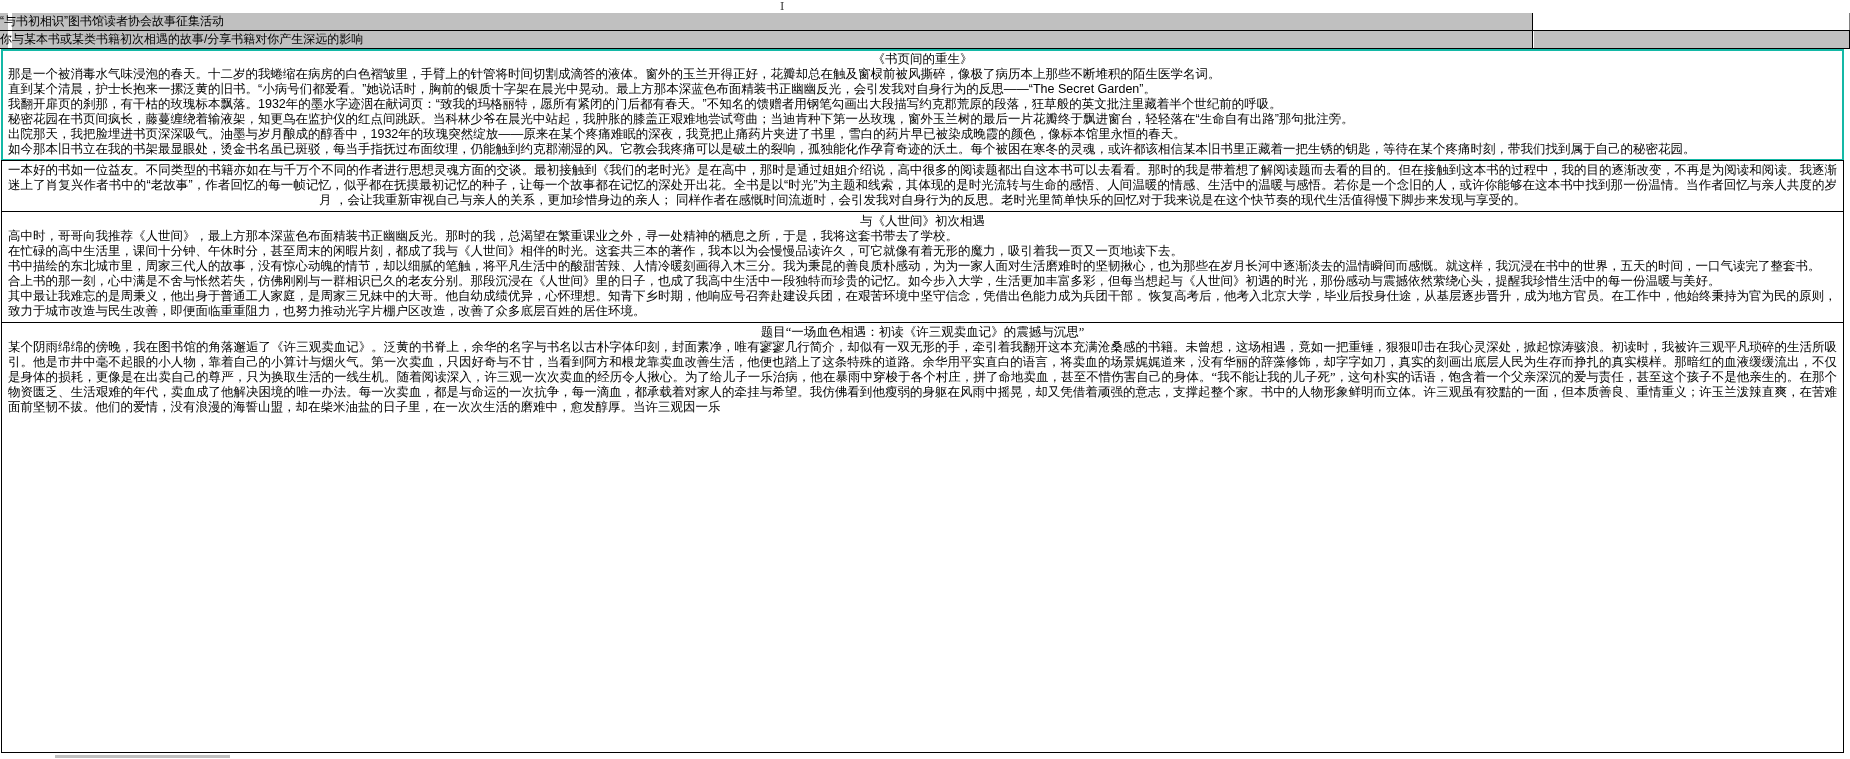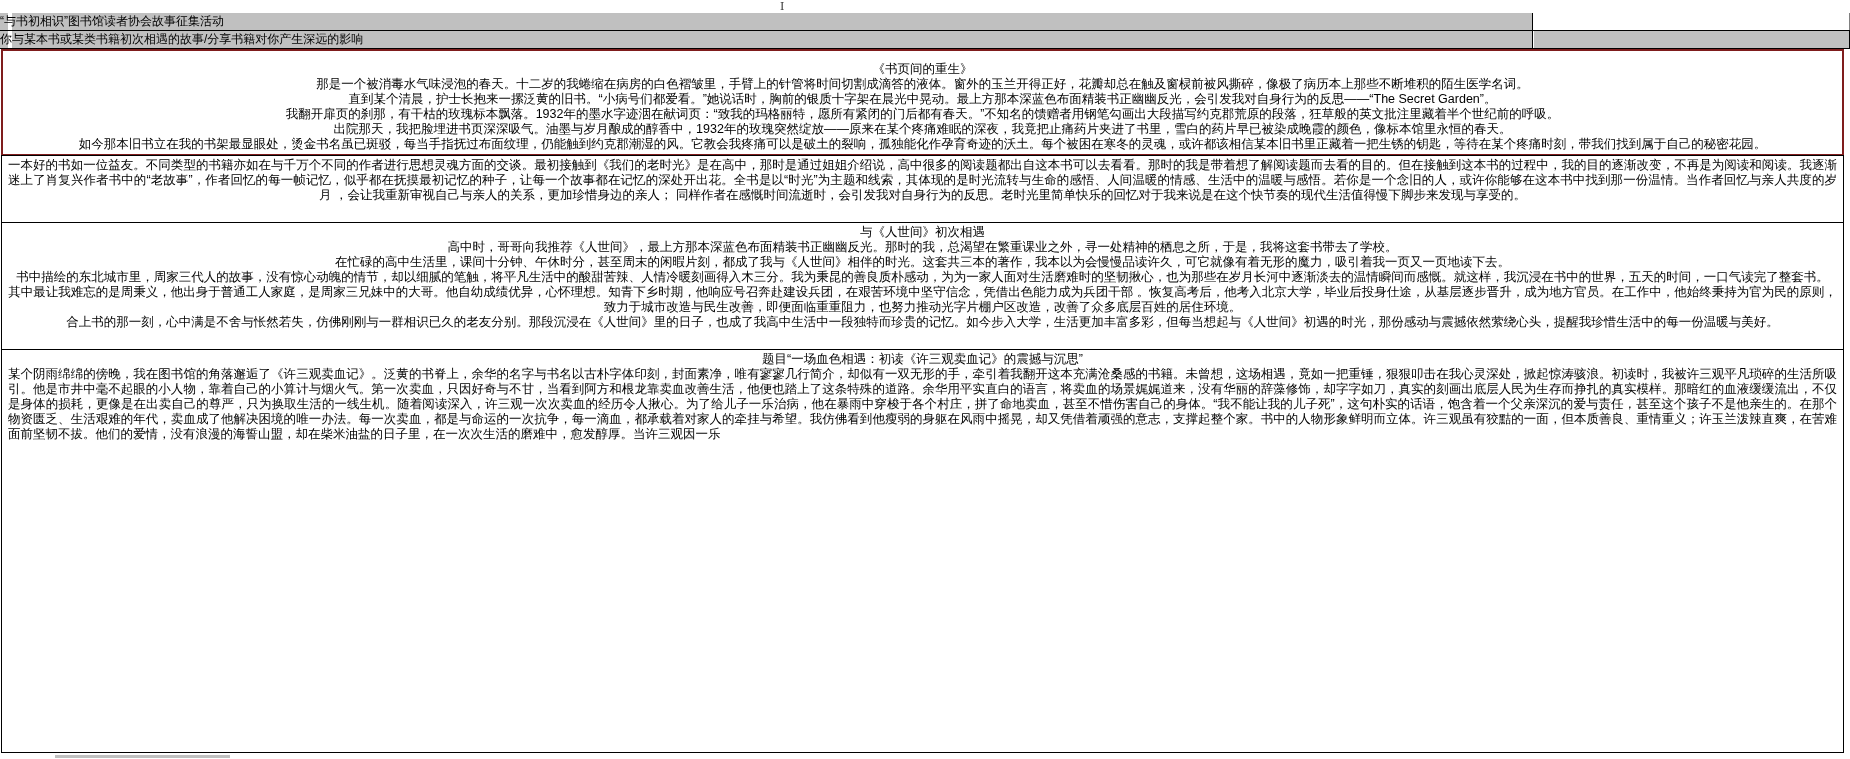--- a/index.html
+++ b/index.html
@@ -56,39 +56,40 @@
   }
   .bar2 .fill-right {
     position: absolute; right: 0; top: 0; bottom: 0; width: 316px;
     background: #c0c0c0; border-right: 1px solid #000000;
   }
   .bar .bar-text { position: relative; z-index: 2; }
   .box {
     width: 1843px;
     margin-left: 1px;
     border: 1px solid #000000;
-    padding: 2px 6px 19px 6px;
+    padding: 2px 6px 3px 6px;
     font-size: 12.5px;
     line-height: 15px;
     background: #ffffff;
     overflow: hidden;
   }
   .box + .box { margin-top: -1px; }
   .box-green {
-    border: 2px solid #7f1d1d;
-    padding: 11px 5px 2px 5px;
+    border: 2px solid #14b8a6;
+    padding: 1px 5px 2px 5px;
   }
   .box p { margin: 0; }
-  .center { text-align: center; }
+  .center { }
   .justify { text-align: justify; text-justify: inter-ideograph; }
   .justify-center-last { text-align: justify; text-align-last: center; }
   .sec-title { text-align: center; }
   .box-last {
     flex: 1 1 auto;
     min-height: 0;
+    font-family: Liberation Serif, serif;
   }
   .bottom-strip {
     flex: 0 0 6px;
     height: 6px;
     position: relative;
     background: #ffffff;
     overflow: hidden;
   }
   .bottom-strip .partial {
     position: absolute; left: 55px; top: 2px;
@@ -114,35 +115,36 @@
   <div class="fill-left"></div>
   <div class="fill-right"></div>
   <span class="bar-text">你与某本书或某类书籍初次相遇的故事/分享书籍对你产生深远的影响</span>
 </div>
 
 <div class="box box-green">
   <p class="sec-title">《书页间的重生》</p>
   <p class="center">那是一个被消毒水气味浸泡的春天。十二岁的我蜷缩在病房的白色褶皱里，手臂上的针管将时间切割成滴答的液体。窗外的玉兰开得正好，花瓣却总在触及窗棂前被风撕碎，像极了病历本上那些不断堆积的陌生医学名词。</p>
   <p class="center">直到某个清晨，护士长抱来一摞泛黄的旧书。“小病号们都爱看。”她说话时，胸前的银质十字架在晨光中晃动。最上方那本深蓝色布面精装书正幽幽反光，会引发我对自身行为的反思——“The Secret Garden”。</p>
   <p class="center">我翻开扉页的刹那，有干枯的玫瑰标本飘落。1932年的墨水字迹洇在献词页：“致我的玛格丽特，愿所有紧闭的门后都有春天。”不知名的馈赠者用钢笔勾画出大段描写约克郡荒原的段落，狂草般的英文批注里藏着半个世纪前的呼吸。</p>
+  <p class="center">秘密花园在书页间疯长，藤蔓缠绕着输液架，知更鸟在监护仪的红点间跳跃。当科林少爷在晨光中站起，我肿胀的膝盖正艰难地尝试弯曲；当迪肯种下第一丛玫瑰，窗外玉兰树的最后一片花瓣终于飘进窗台，轻轻落在“生命自有出路”那句批注旁。</p>
   <p class="center">出院那天，我把脸埋进书页深深吸气。油墨与岁月酿成的醇香中，1932年的玫瑰突然绽放——原来在某个疼痛难眠的深夜，我竟把止痛药片夹进了书里，雪白的药片早已被染成晚霞的颜色，像标本馆里永恒的春天。</p>
   <p class="center">如今那本旧书立在我的书架最显眼处，烫金书名虽已斑驳，每当手指抚过布面纹理，仍能触到约克郡潮湿的风。它教会我疼痛可以是破土的裂响，孤独能化作孕育奇迹的沃土。每个被困在寒冬的灵魂，或许都该相信某本旧书里正藏着一把生锈的钥匙，等待在某个疼痛时刻，带我们找到属于自己的秘密花园。</p>
 </div>
 
 <div class="box">
   <p class="justify-center-last">一本好的书如一位益友。不同类型的书籍亦如在与千万个不同的作者进行思想灵魂方面的交谈。最初接触到《我们的老时光》是在高中，那时是通过姐姐介绍说，高中很多的阅读题都出自这本书可以去看看。那时的我是带着想了解阅读题而去看的目的。但在接触到这本书的过程中，我的目的逐渐改变，不再是为阅读和阅读。我逐渐迷上了肖复兴作者书中的“老故事”，作者回忆的每一帧记忆，似乎都在抚摸最初记忆的种子，让每一个故事都在记忆的深处开出花。全书是以“时光”为主题和线索，其体现的是时光流转与生命的感悟、人间温暖的情感、生活中的温暖与感悟。若你是一个念旧的人，或许你能够在这本书中找到那一份温情。当作者回忆与亲人共度的岁月 ，会让我重新审视自己与亲人的关系，更加珍惜身边的亲人； 同样作者在感慨时间流逝时，会引发我对自身行为的反思。老时光里简单快乐的回忆对于我来说是在这个快节奏的现代生活值得慢下脚步来发现与享受的。</p>
 </div>
 
 <div class="box">
   <p class="sec-title">与《人世间》初次相遇</p>
   <p class="center">高中时，哥哥向我推荐《人世间》，最上方那本深蓝色布面精装书正幽幽反光。那时的我，总渴望在繁重课业之外，寻一处精神的栖息之所，于是，我将这套书带去了学校。</p>
   <p class="center">在忙碌的高中生活里，课间十分钟、午休时分，甚至周末的闲暇片刻，都成了我与《人世间》相伴的时光。这套共三本的著作，我本以为会慢慢品读许久，可它就像有着无形的魔力，吸引着我一页又一页地读下去。</p>
   <p class="center">书中描绘的东北城市里，周家三代人的故事，没有惊心动魄的情节，却以细腻的笔触，将平凡生活中的酸甜苦辣、人情冷暖刻画得入木三分。我为秉昆的善良质朴感动，为为一家人面对生活磨难时的坚韧揪心，也为那些在岁月长河中逐渐淡去的温情瞬间而感慨。就这样，我沉浸在书中的世界，五天的时间，一口气读完了整套书。</p>
+  <p class="center">合上书的那一刻，心中满是不舍与怅然若失，仿佛刚刚与一群相识已久的老友分别。那段沉浸在《人世间》里的日子，也成了我高中生活中一段独特而珍贵的记忆。如今步入大学，生活更加丰富多彩，但每当想起与《人世间》初遇的时光，那份感动与震撼依然萦绕心头，提醒我珍惜生活中的每一份温暖与美好。</p>
   <p class="center">其中最让我难忘的是周秉义，他出身于普通工人家庭，是周家三兄妹中的大哥。他自幼成绩优异，心怀理想。知青下乡时期，他响应号召奔赴建设兵团，在艰苦环境中坚守信念，凭借出色能力成为兵团干部 。恢复高考后，他考入北京大学，毕业后投身仕途，从基层逐步晋升，成为地方官员。在工作中，他始终秉持为官为民的原则，致力于城市改造与民生改善，即便面临重重阻力，也努力推动光字片棚户区改造，改善了众多底层百姓的居住环境。</p>
-  <p class="center">合上书的那一刻，心中满是不舍与怅然若失，仿佛刚刚与一群相识已久的老友分别。那段沉浸在《人世间》里的日子，也成了我高中生活中一段独特而珍贵的记忆。如今步入大学，生活更加丰富多彩，但每当想起与《人世间》初遇的时光，那份感动与震撼依然萦绕心头，提醒我珍惜生活中的每一份温暖与美好。</p>
 </div>
 
 <div class="box box-last">
   <p class="sec-title">题目“一场血色相遇：初读《许三观卖血记》的震撼与沉思”</p>
   <p class="justify">某个阴雨绵绵的傍晚，我在图书馆的角落邂逅了《许三观卖血记》。泛黄的书脊上，余华的名字与书名以古朴字体印刻，封面素净，唯有寥寥几行简介，却似有一双无形的手，牵引着我翻开这本充满沧桑感的书籍。未曾想，这场相遇，竟如一把重锤，狠狠叩击在我心灵深处，掀起惊涛骇浪。初读时，我被许三观平凡琐碎的生活所吸引。他是市井中毫不起眼的小人物，靠着自己的小算计与烟火气。第一次卖血，只因好奇与不甘，当看到阿方和根龙靠卖血改善生活，他便也踏上了这条特殊的道路。余华用平实直白的语言，将卖血的场景娓娓道来，没有华丽的辞藻修饰，却字字如刀，真实的刻画出底层人民为生存而挣扎的真实模样。那暗红的血液缓缓流出，不仅是身体的损耗，更像是在出卖自己的尊严，只为换取生活的一线生机。随着阅读深入，许三观一次次卖血的经历令人揪心。为了给儿子一乐治病，他在暴雨中穿梭于各个村庄，拼了命地卖血，甚至不惜伤害自己的身体。“我不能让我的儿子死”，这句朴实的话语，饱含着一个父亲深沉的爱与责任，甚至这个孩子不是他亲生的。在那个物资匮乏、生活艰难的年代，卖血成了他解决困境的唯一办法。每一次卖血，都是与命运的一次抗争，每一滴血，都承载着对家人的牵挂与希望。我仿佛看到他瘦弱的身躯在风雨中摇晃，却又凭借着顽强的意志，支撑起整个家。书中的人物形象鲜明而立体。许三观虽有狡黠的一面，但本质善良、重情重义；许玉兰泼辣直爽，在苦难面前坚韧不拔。他们的爱情，没有浪漫的海誓山盟，却在柴米油盐的日子里，在一次次生活的磨难中，愈发醇厚。当许三观因一乐</p>
 </div>
 
 <div class="bottom-strip">
   <div class="partial"></div>
 </div>

